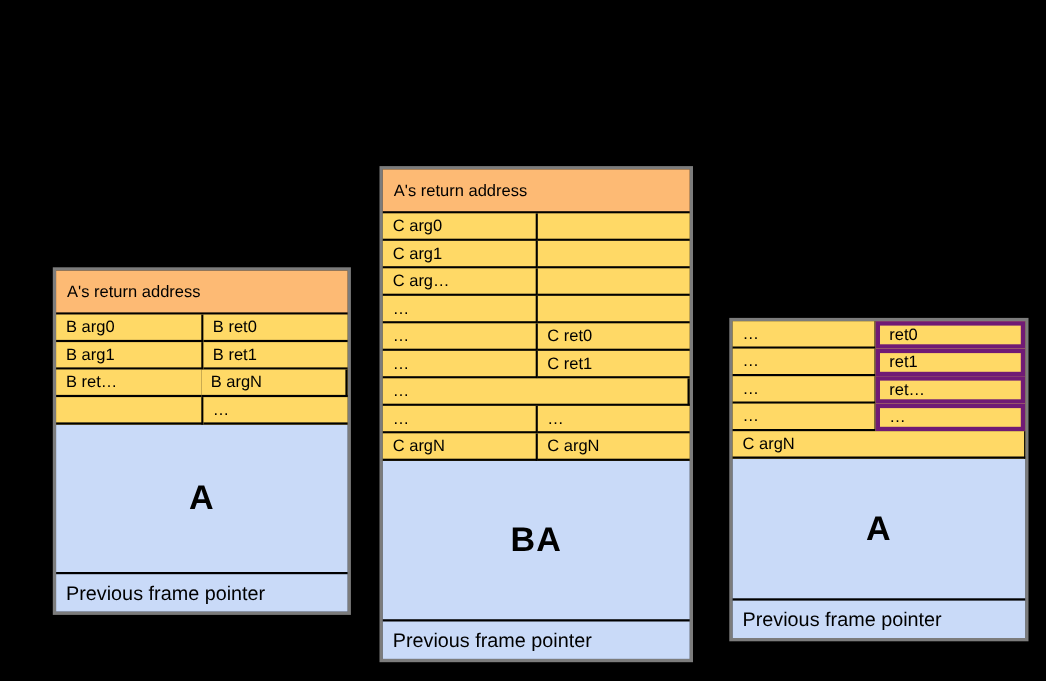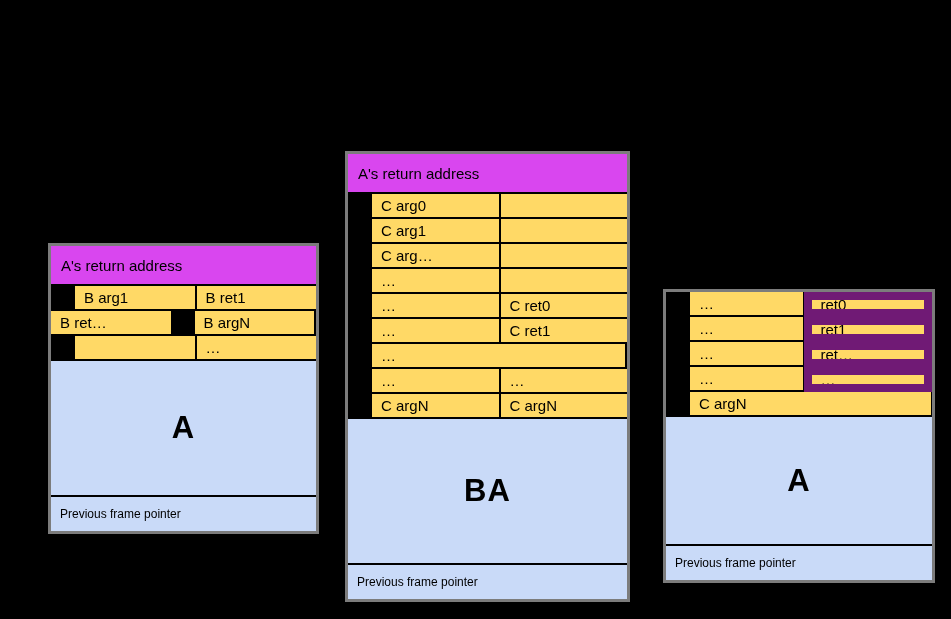--- a/index.html
+++ b/index.html
@@ -16,70 +16,73 @@
     border:3px solid #7c7c7c;
     background:#000;
     box-sizing:border-box;
   }
   #t1 { left:48px;  top:243px; width:271px; }
   #t2 { left:345px; top:151px; width:285px; }
   #t3 { left:663px; top:289px; width:272px; }
 
   .hdr {
     height:40px;
-    background:#d946ef;
+    background:#fdba74;
     border-bottom:2px solid #000;
     display:flex; align-items:center;
     padding-left:10px;
     font-size:15px;
     box-sizing:border-box;
   }
   .row { display:flex; height:25px; }
   .cell {
     flex:1;
     background:#ffd966;
     border-bottom:2px solid #000;
     display:flex; align-items:center;
     padding-left:9px;
     font-size:15px;
     box-sizing:border-box;
     overflow:hidden;
     white-space:nowrap;
   }
-  .cell.l { border-right:2px solid #000;margin-left:24px; }
+  .cell.l { border-right:2px solid #000; }
   #t3 .cell.l { border-right-width:1px; }
   .cell.hl {
-    border:8px solid #701a75;
-    text-decoration:underline;
+    border:4px solid #701a75;
   }
   .frame {
     background:#c9daf8;
     display:flex; align-items:center; justify-content:center;
     font-weight:bold;
     font-size:31px;
     letter-spacing:1px;
   }
   #t1 .frame { height:134px; }
   #t2 .frame { height:144px; }
   #t3 .frame { height:127px; }
   .footer {
     height:36px;
     background:#c9daf8;
     border-top:2px solid #000;
     display:flex; align-items:center;
     padding-left:9px;
-    font-size:12px;
+    font-size:18px;
     box-sizing:border-box;
   }
 </style>
 </head>
 <body>
 
 <div class="stack" id="t1">
   <div class="hdr">A's return address</div>
+  <div class="row">
+    <div class="cell l">B arg0</div>
+    <div class="cell">B ret0</div>
+  </div>
   <div class="row">
     <div class="cell l">B arg1</div>
     <div class="cell">B ret1</div>
   </div>
   <div class="row">
     <div class="cell">B ret…</div>
     <div class="cell l">B argN</div>
   </div>
   <div class="row">
     <div class="cell l"></div>

